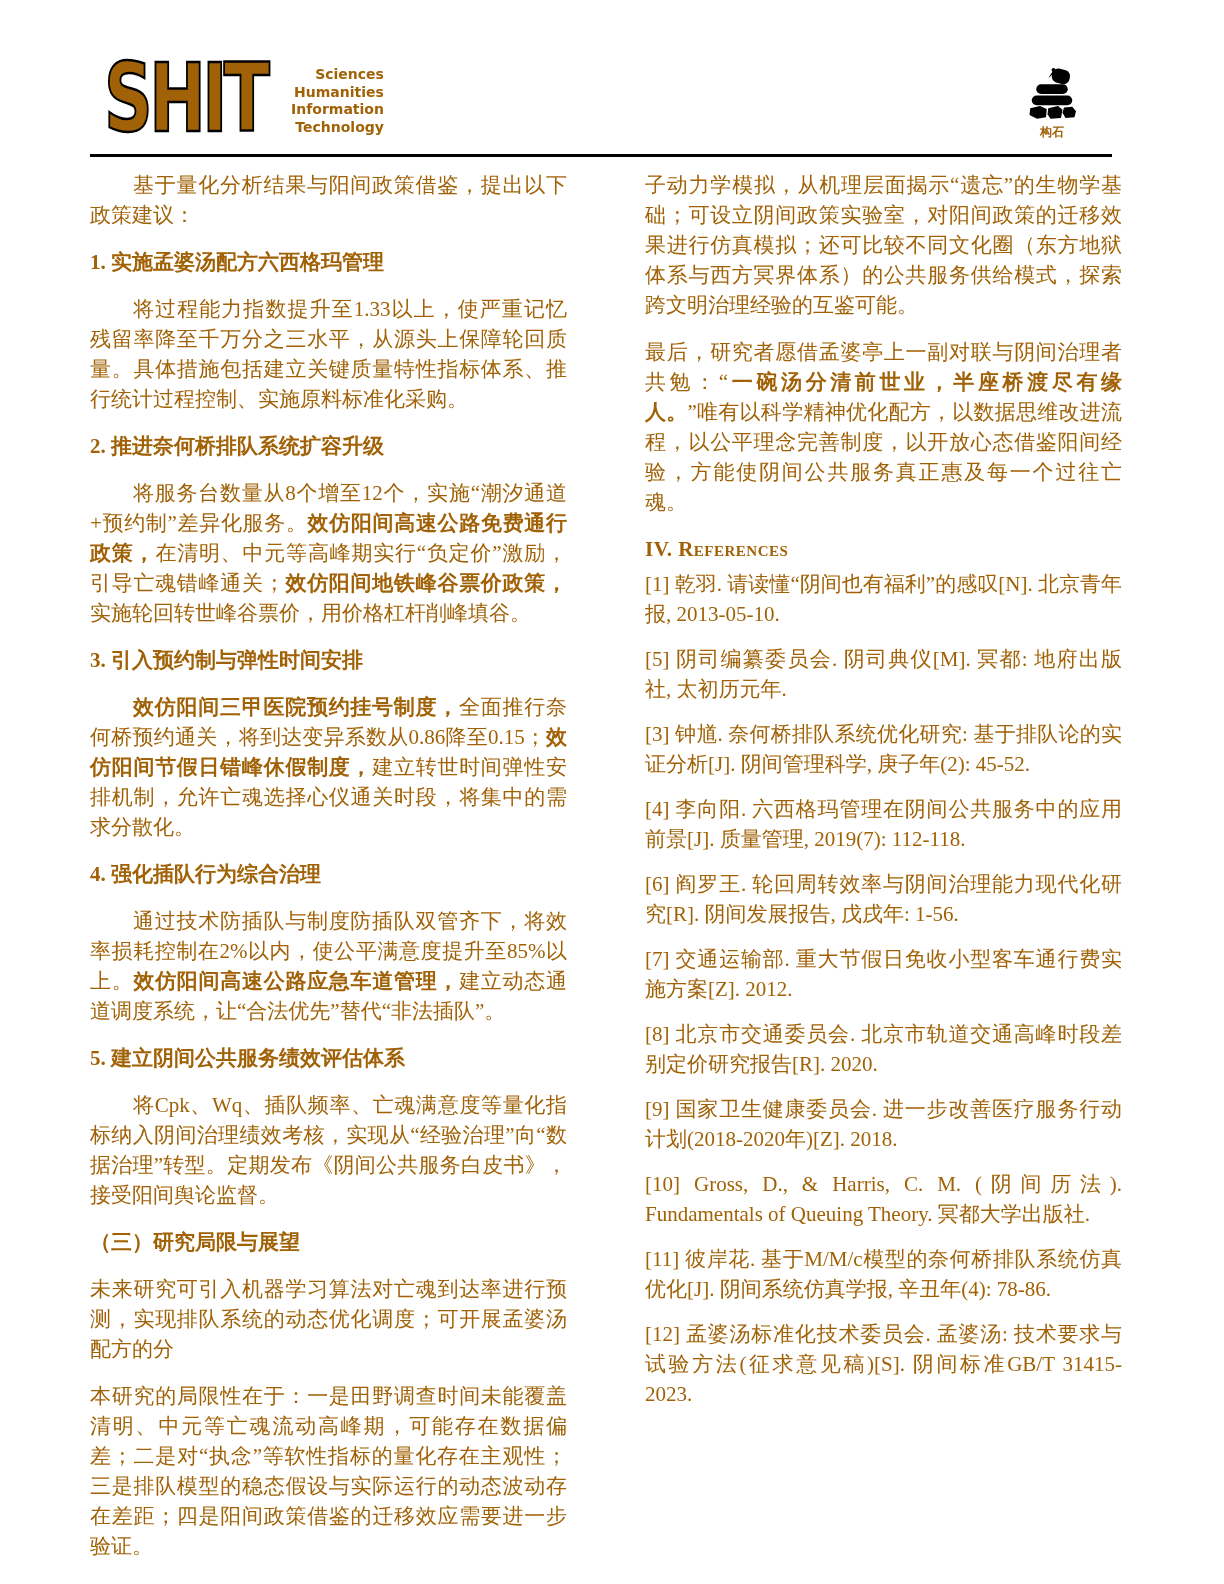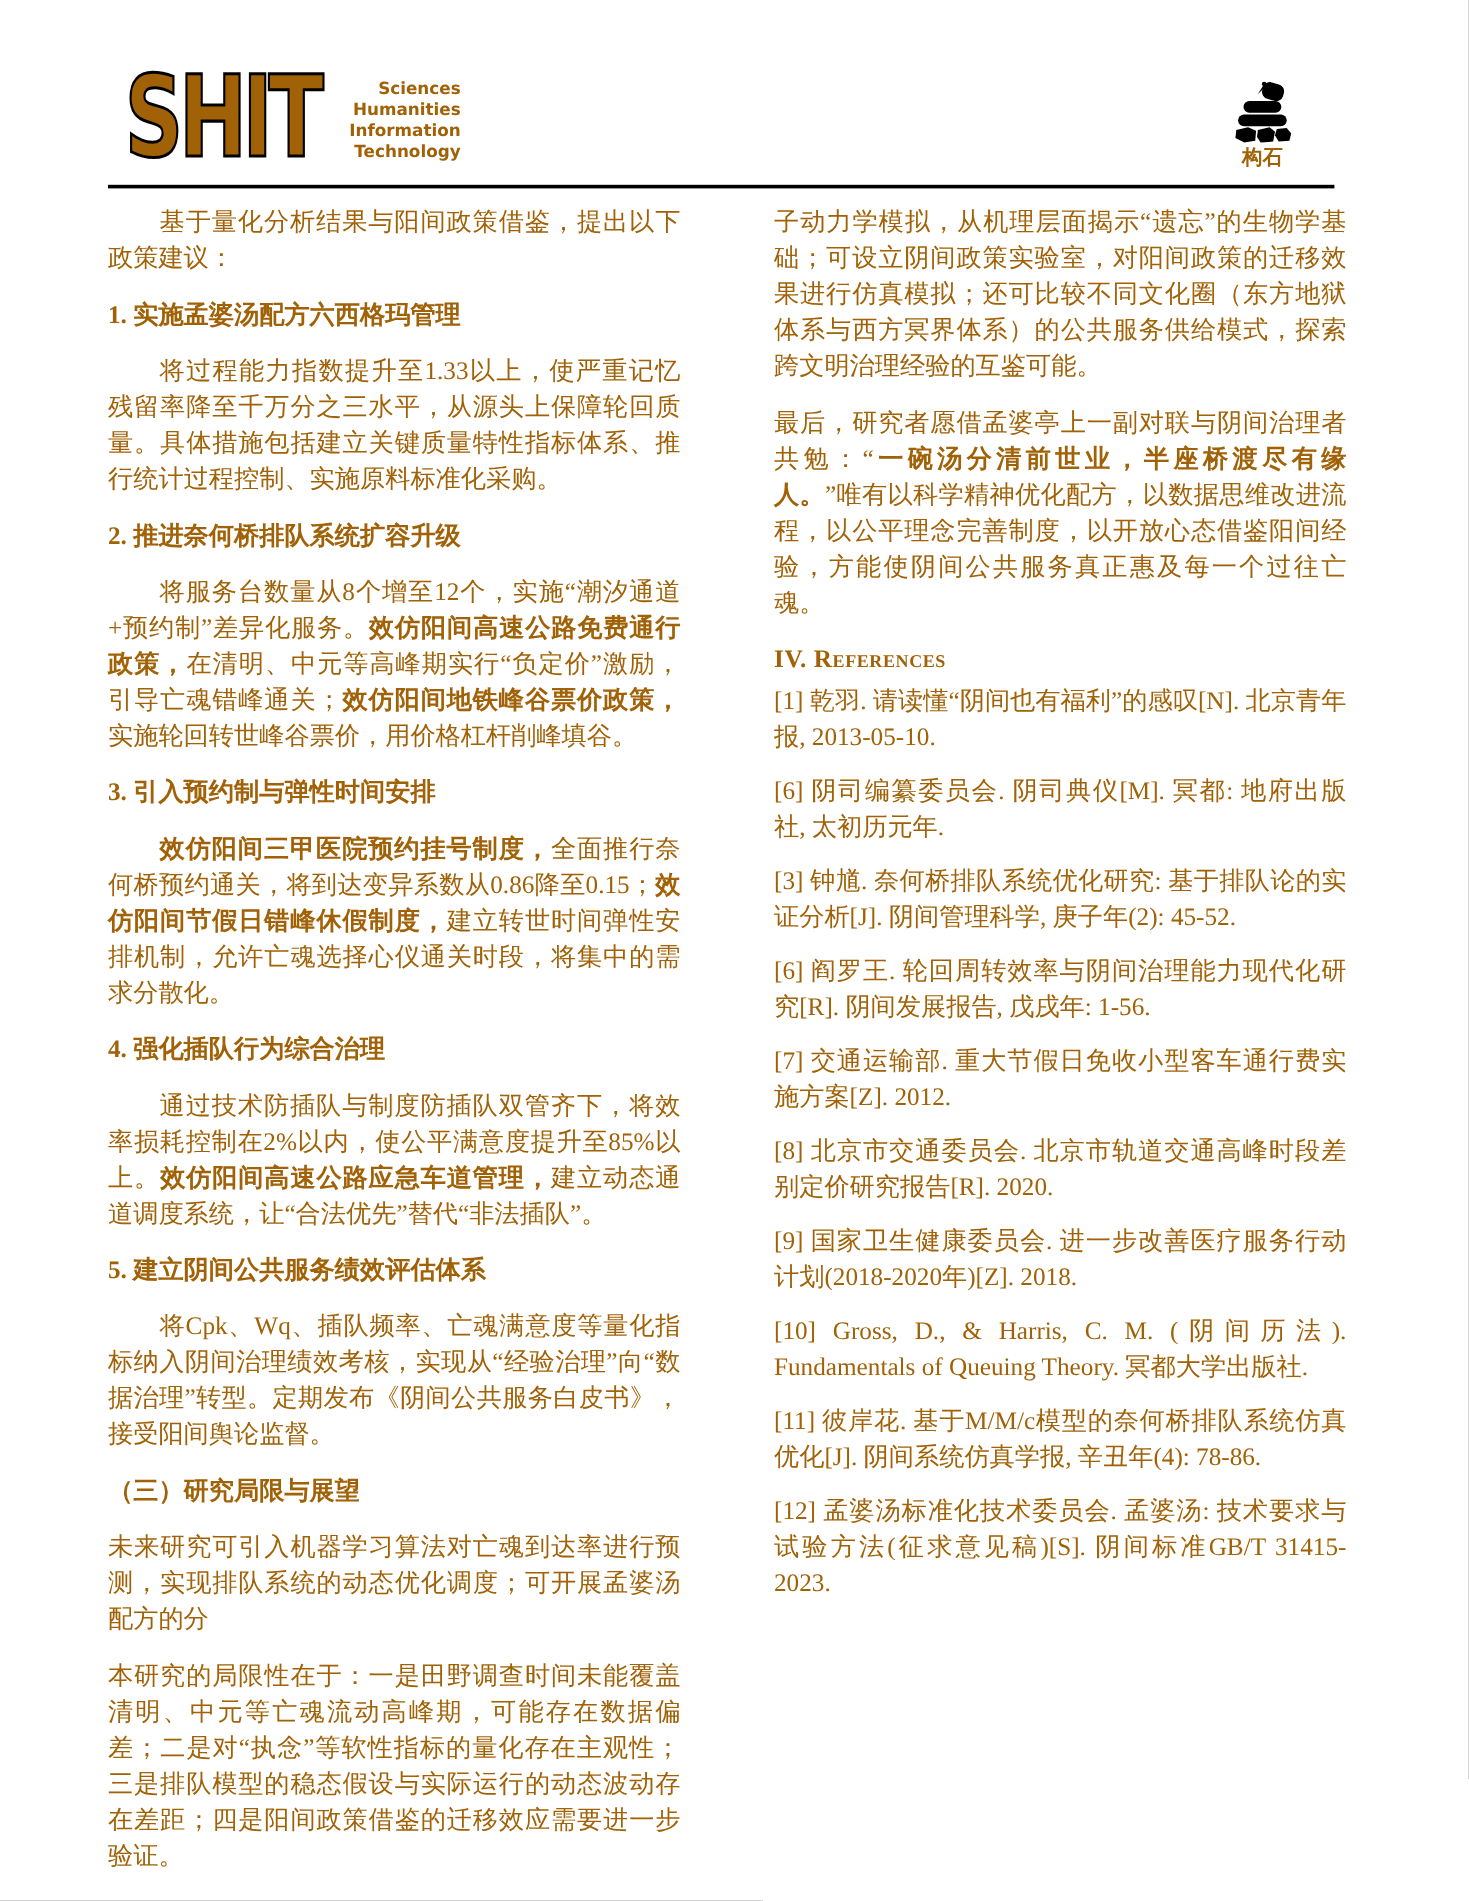--- a/index.html
+++ b/index.html
@@ -23,21 +23,21 @@
     font-family:"DejaVu Sans","Liberation Sans",sans-serif;
     font-weight:700; font-size:14px; line-height:17.5px; letter-spacing:0;text-align:right;
   }
   .brand {
     position:absolute; left:1018px; top:66px; width:68px;
     display:flex; flex-direction:column; align-items:center;
   }
   .brand svg { display:block; }
   .brand-label {
     margin-top:1px; font-family:"DejaVu Sans","Liberation Sans",sans-serif;
-    font-weight:700; font-size:17px; line-height:19px;
+    font-weight:700; font-size:12px; line-height:19px;
   }
   .rule { position:absolute; left:90px; top:154px; width:1022px; height:3px; background:#000; }
   
   .content {
     position:absolute; left:90px; top:170px; width:1032px;
     display:flex; gap:78px;
   }
   .col { width:488px; }
   .col p, .col h3 {
     font-size:21px; line-height:30px; margin:0 0 17px 0;
@@ -112,22 +112,23 @@
     </div>
 
     <div class="col">
       <p>子动力学模拟，从机理层面揭示“遗忘”的生物学基础；可设立阴间政策实验室，对阳间政策的迁移效果进行仿真模拟；还可比较不同文化圈（东方地狱体系与西方冥界体系）的公共服务供给模式，探索跨文明治理经验的互鉴可能。</p>
 
       <p><span>最后，研究者愿借孟婆亭上一副对联与阴间治理者共勉：“</span><b>一碗汤分清前世业，半座桥渡尽有缘人。</b><span>”唯有以科学精神优化配方，以数据思维改进流程，以公平理念完善制度，以开放心态借鉴阳间经验，方能使阴间公共服务真正惠及每一个过往亡魂。</span></p>
 
       <h3 class="refs-title">IV. References</h3>
 
       <p class="ref">[1] 乾羽. 请读懂“阴间也有福利”的感叹[N]. 北京青年报, 2013-05-10.</p>
-      <p class="ref">[6] 阴司编纂委员会. 阴司典仪[M]. 冥都: 地府出版社, 太初历元年.</p>
+      <p class="ref">[5] 阴司编纂委员会. 阴司典仪[M]. 冥都: 地府出版社, 太初历元年.</p>
       <p class="ref">[3] 钟馗. 奈何桥排队系统优化研究: 基于排队论的实证分析[J]. 阴间管理科学, 庚子年(2): 45-52.</p>
+      <p class="ref">[4] 李向阳. 六西格玛管理在阴间公共服务中的应用前景[J]. 质量管理, 2019(7): 112-118.</p>
       <p class="ref">[6] 阎罗王. 轮回周转效率与阴间治理能力现代化研究[R]. 阴间发展报告, 戊戌年: 1-56.</p>
       <p class="ref">[7] 交通运输部. 重大节假日免收小型客车通行费实施方案[Z]. 2012.</p>
       <p class="ref">[8] 北京市交通委员会. 北京市轨道交通高峰时段差别定价研究报告[R]. 2020.</p>
       <p class="ref">[9] 国家卫生健康委员会. 进一步改善医疗服务行动计划(2018-2020年)[Z]. 2018.</p>
       <p class="ref">[10] Gross, D., &amp; Harris, C. M. (阴间历法). Fundamentals of Queuing Theory. 冥都大学出版社.</p>
       <p class="ref">[11] 彼岸花. 基于M/M/c模型的奈何桥排队系统仿真优化[J]. 阴间系统仿真学报, 辛丑年(4): 78-86.</p>
       <p class="ref">[12] 孟婆汤标准化技术委员会. 孟婆汤: 技术要求与试验方法(征求意见稿)[S]. 阴间标准GB/T 31415-2023.</p>
     </div>
 
   </div>

